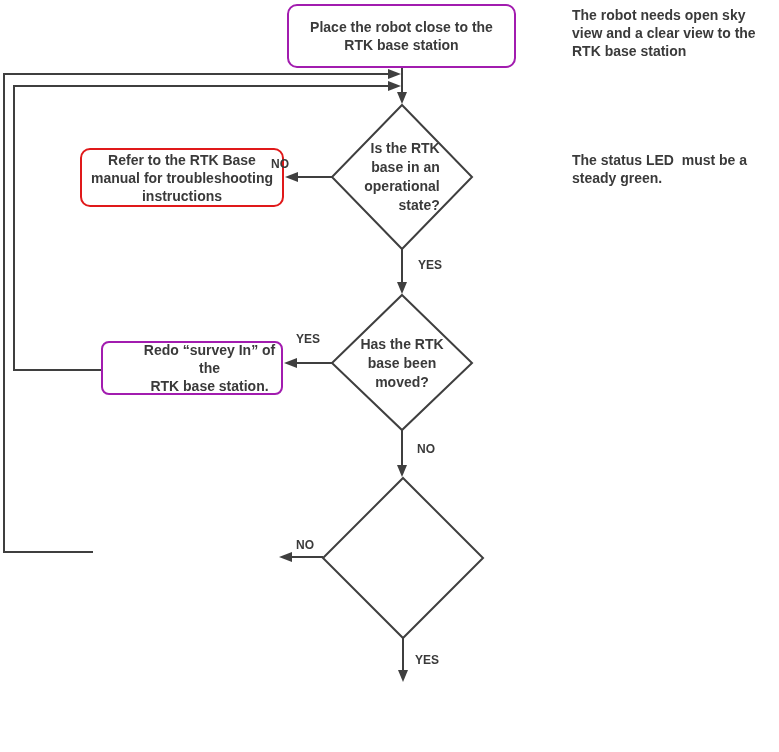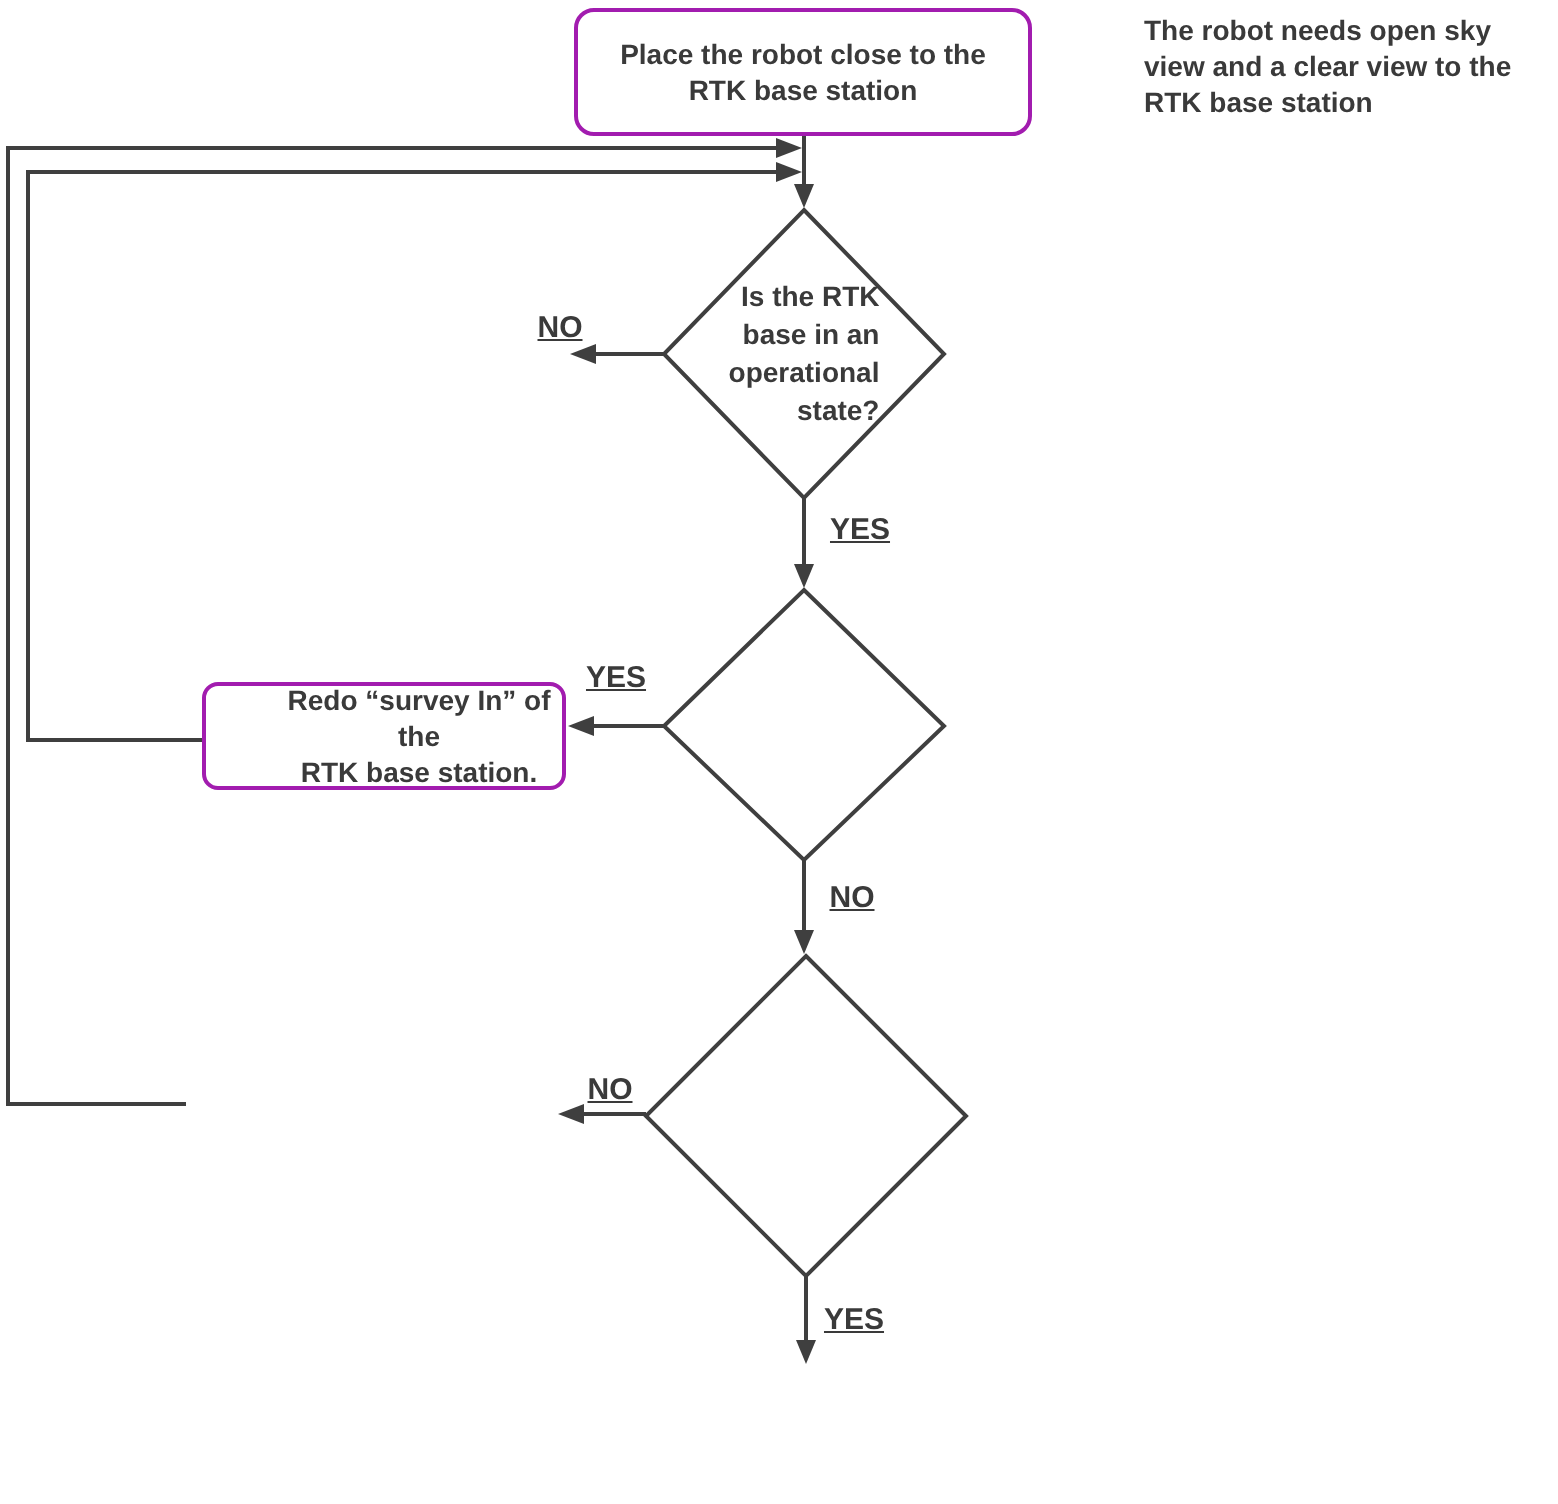--- a/index.html
+++ b/index.html
@@ -36,24 +36,23 @@
     justify-content: center;
     text-align: center;
     font-size: 14px;
     font-weight: bold;
     line-height: 19px;
     white-space: pre-wrap;
   }
   .edge-label {
     position: absolute;
     transform: translate(-50%, -50%);
-    font-size: 15px;
+    font-size: 12px;
     font-weight: bold;
     white-space: nowrap;
-    text-decoration: underline;
   }
   .annotation {
     position: absolute;
     font-size: 14px;
     font-weight: bold;
     line-height: 18px;
     white-space: pre-wrap;
   }
 </style>
 </head>
@@ -96,37 +95,45 @@
     <g fill="#ffffff" stroke="#3f3f3f" stroke-width="2">
       <polygon points="402,105 472,177 402,249 332,177"></polygon>
       <polygon points="402,295 472,363 402,430 332,363"></polygon>
       <polygon points="403,478 483,558 403,638 323,558"></polygon>
     </g>
   </svg>
 
   <div class="node" style="left:287px; top:4px; width:229px; height:64px;">Place the robot close to the
 RTK base station</div>
 
+  <div class="node alert" style="left:80px; top:148px; width:204px; height:59px;">Refer to the RTK Base
+manual for troubleshooting
+instructions</div>
 
   <div class="node" style="left:101px; top:341px; width:182px; height:54px; border-radius:8px;padding-left:35px;">Redo “survey In” of the
 RTK base station.</div>
 
 
 
   <div class="diamond-label" style="left:337px; top:122px; width:130px; height:110px;text-align:right;">Is the RTK
 base in an
 operational
 state?</div>
 
+  <div class="diamond-label" style="left:337px; top:308px; width:130px; height:110px;">Has the RTK
+base been
+moved?</div>
 
 
   <div class="edge-label" style="left:280px; top:164px;">NO</div>
   <div class="edge-label" style="left:430px; top:265px;">YES</div>
   <div class="edge-label" style="left:308px; top:339px;">YES</div>
   <div class="edge-label" style="left:426px; top:449px;">NO</div>
   <div class="edge-label" style="left:305px; top:545px;">NO</div>
   <div class="edge-label" style="left:427px; top:660px;">YES</div>
 
   <div class="annotation" style="left:572px; top:6px; width:208px;">The robot needs open sky
 view and a clear view to the
 RTK base station</div>
+  <div class="annotation" style="left:572px; top:151px; width:208px;">The status LED  must be a
+steady green.</div>
 
 </div>
 
 </body></html>

